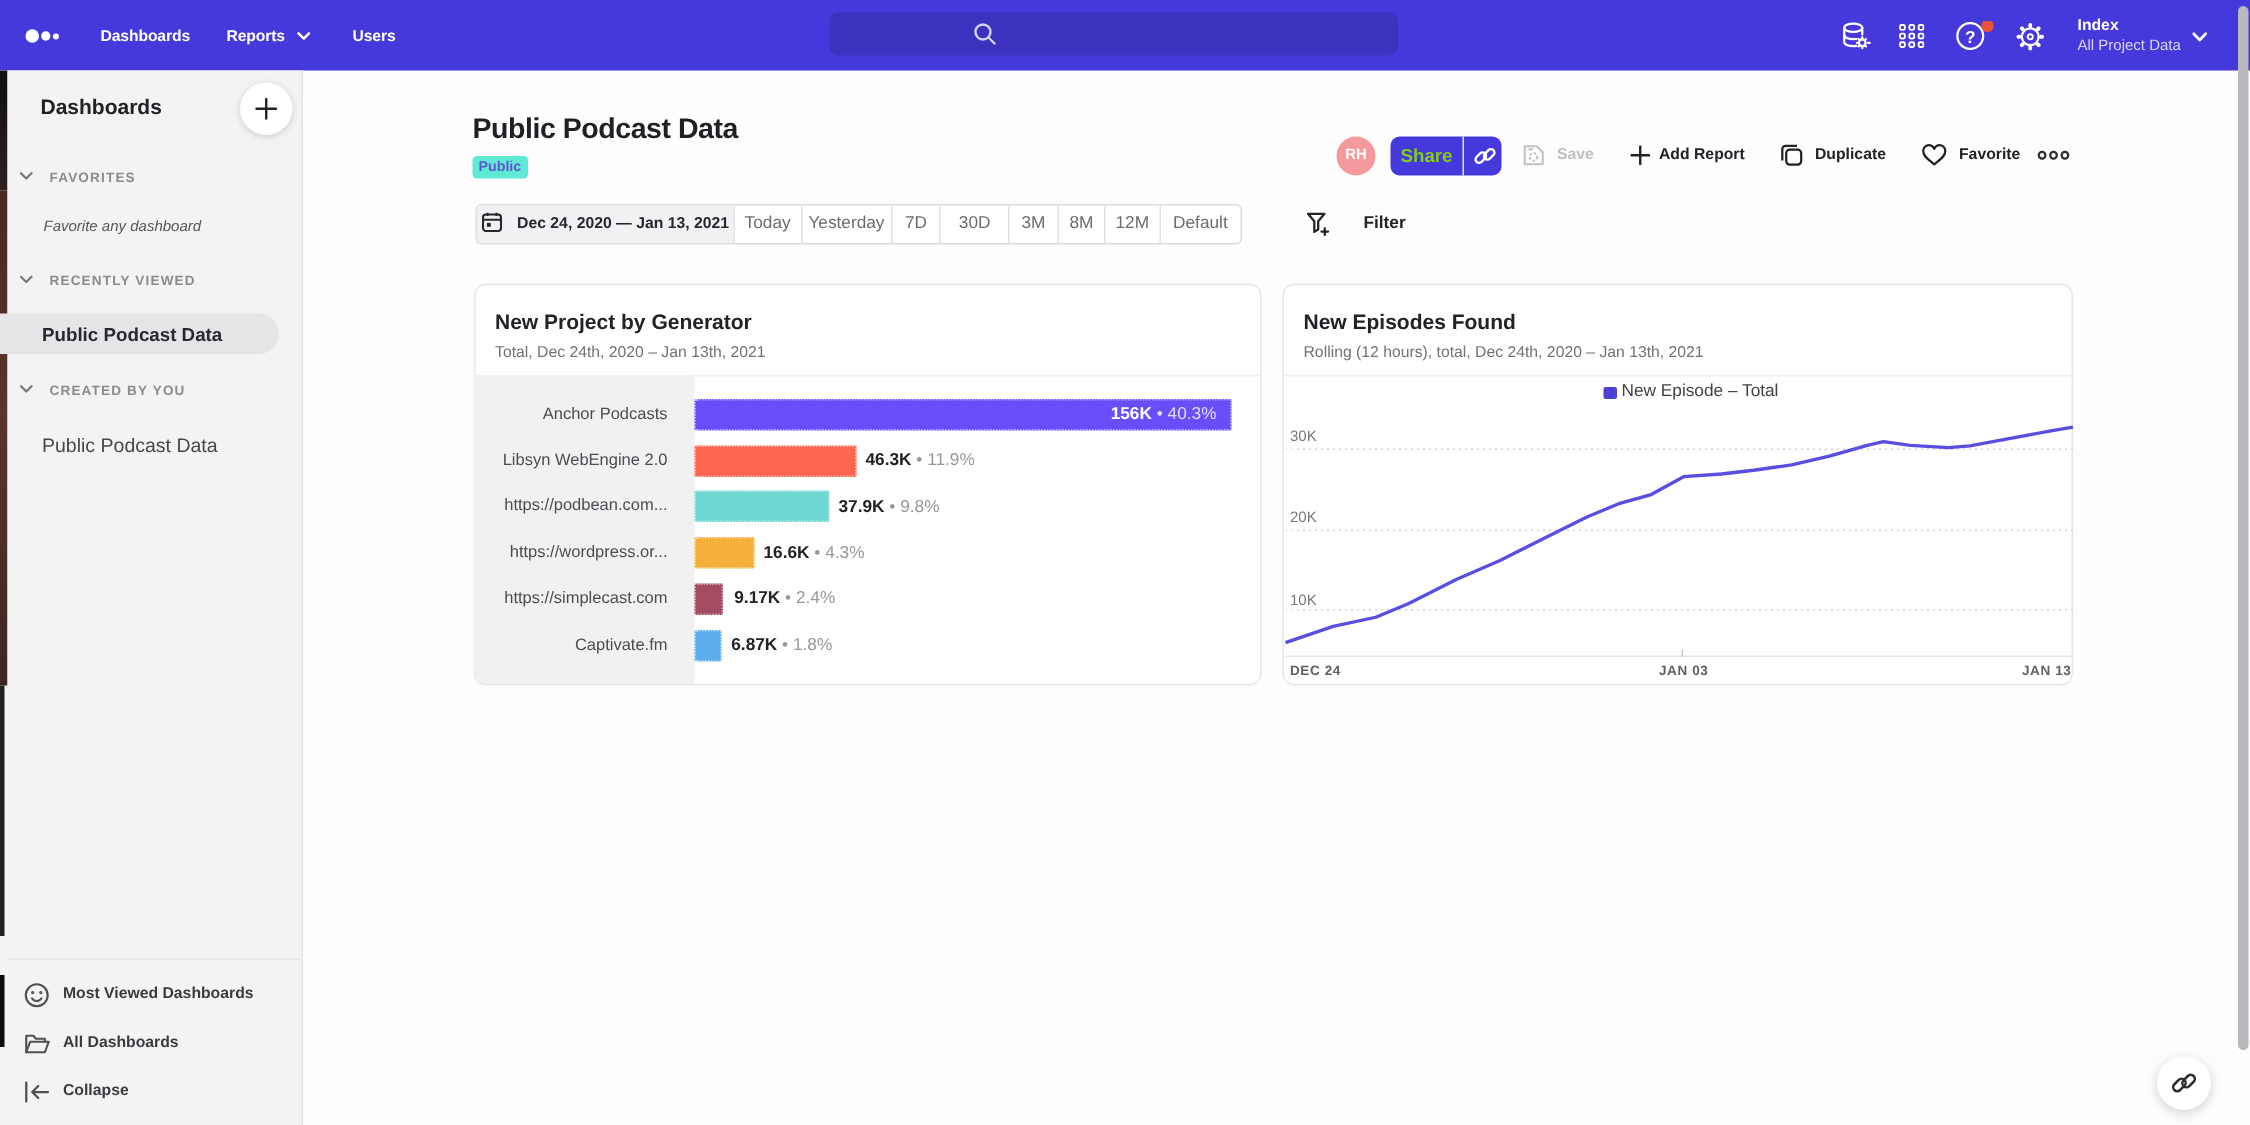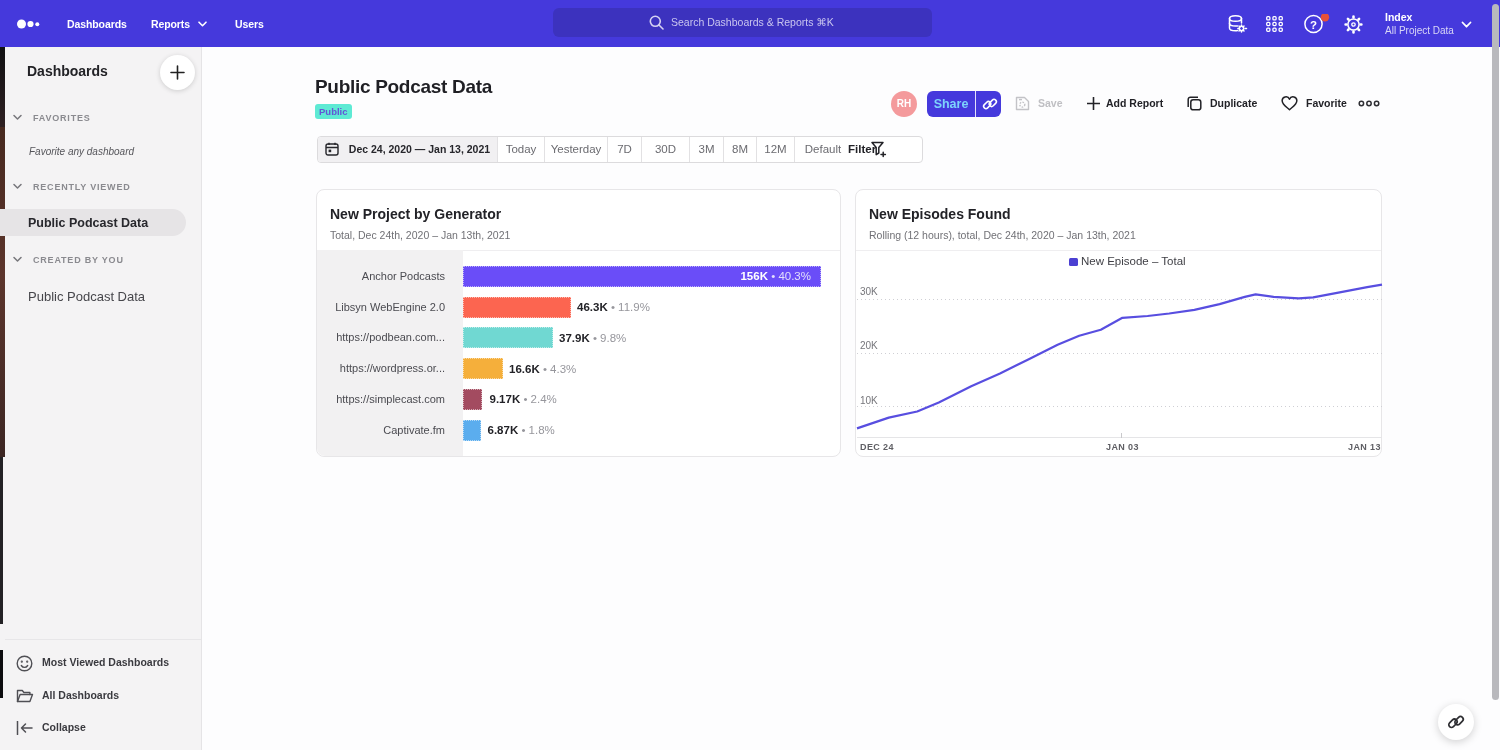--- a/index.html
+++ b/index.html
@@ -32,30 +32,30 @@
 .sb-item { left:28px; font-size:12.5px; color:#28282d; }
 #sb-sep { left:5px; top:639px; width:196px; height:1px; background:#e7e6e8; }
 .sb-bot { left:42px; font-size:10.5px; font-weight:700; color:#3a3a3f; }
 .sb-boticon { left:16px; }
 
 
 #h-title { left:315px; top:76px; font-size:19px; font-weight:700; letter-spacing:-0.3px; color:#1f1f24; }
 #chip { left:315px; top:104px; height:15px; padding:0 4px; background:#5eead4; border-radius:3px; font-size:9.5px; line-height:15px; color:#6355d6; font-weight:700; }
 
 
-#datebar { left:317px; top:136px; width:606px; height:27px; background:#fff; border:1px solid #dcdbdd; border-radius:4px; display:flex; }
+#datebar { left:317px; top:136px; width:511px; height:27px; background:#fff; border:1px solid #dcdbdd; border-radius:4px; display:flex; }
 .dseg { height:25px; border-right:1px solid #e2e1e3; font-size:11.5px; color:#6b6b70; text-align:center; line-height:25px; white-space:nowrap; }
 #dseg0 { background:#f1f0f2; color:#26262b; font-weight:700; font-size:10.5px; width:180px; border-radius:3px 0 0 3px; }
 #dseg0 svg { vertical-align:-3px; margin-right:7px; }
 #filter { top:136px; height:27px; font-size:11.5px; font-weight:700; color:#222227; line-height:27px; }
 
 
 #avatar { left:891px; top:91px; width:26px; height:26px; border-radius:50%; background:#f49a9c; color:#fff; font-size:10px; font-weight:700; text-align:center; line-height:26px; }
 #share { left:927px; top:91px; width:74px; height:26px; background:#4539dc; border-radius:6px; }
-#share .txt { position:absolute; left:0; width:48px; text-align:center; color:#7dd3fc; font-size:12.5px; font-weight:700; line-height:26px; }
+#share .txt { position:absolute; left:0; width:48px; text-align:center; color:#84cc16; font-size:12.5px; font-weight:700; line-height:26px; }
 #share .div { position:absolute; left:48px; top:0; width:1px; height:26px; background:rgba(255,255,255,0.85); }
 #share svg { position:absolute; left:55px; top:5px; }
 .act { top:97px; font-size:10.5px; font-weight:700; }
 .act-grey { color:#bfbfc3; }
 .act-dark { color:#222227; }
 .acticon { top:96px; }
 
 
 .card { background:#fff; border:1px solid #e7e6e8; border-radius:8px; }
 #card1 { left:316px; top:189px; width:525px; height:268px; }
@@ -99,21 +99,20 @@
     <svg class="abs" style="left:198px; top:21px;" width="9" height="6" viewBox="0 0 9 6">
         <path d="M1 1.2 L4.5 4.7 L8 1.2" stroke="#fff" stroke-width="1.6" fill="none" stroke-linecap="round" stroke-linejoin="round"></path>
       </svg>
     <div class="abs navlink" style="left:235px;">Users</div>
 
     <div class="abs" id="search">
       <svg width="15" height="15" viewBox="0 0 15 15">
           <circle cx="6.3" cy="6.3" r="5" stroke="#d5d2f2" stroke-width="1.6" fill="none"></circle>
           <path d="M10 10 L14 14" stroke="#d5d2f2" stroke-width="1.6" stroke-linecap="round"></path>
         </svg>
-      <span>Search Dashboards &amp; Reports ⌘K</span>
     </div>
 
     <svg class="abs tbicon" style="left:1226px;" width="22" height="22" viewBox="0 0 22 22" fill="none" stroke="#fff" stroke-width="1.5" stroke-linecap="round">
       <ellipse cx="9.5" cy="5.5" rx="6" ry="2.8"></ellipse>
       <path d="M3.5 5.5 V15 c0 1.55 2.7 2.8 6 2.8 1 0 1.5-.1 2-.2"></path>
       <path d="M15.5 5.5 V10"></path>
       <path d="M3.5 10.3 c0 1.55 2.7 2.8 6 2.8 .8 0 1.2 0 2-.1"></path>
       <circle cx="15.5" cy="15.5" r="2.2"></circle>
       <path d="M15.5 11.9 v1.4 M15.5 17.7 v1.4 M11.9 15.5 h1.4 M19.1 15.5 h1.4 M13 13 l1 1 M18 18 l-1 -1 M18 13 l-1 1 M13 18 l1 -1"></path>
     </svg>
@@ -217,21 +216,21 @@
     <div class="dseg" style="width:48px;">30D</div>
     <div class="dseg" style="width:34px;">3M</div>
     <div class="dseg" style="width:33px;">8M</div>
     <div class="dseg" style="width:38px;">12M</div>
     <div class="dseg" style="width:56px; border-right:none;">Default</div>
   </div>
   <svg class="abs" style="left:871px; top:141px;" width="16" height="17" viewBox="0 0 16 17" fill="none" stroke="#222227" stroke-width="1.5" stroke-linecap="round" stroke-linejoin="round">
     <path d="M1 1.5 h11 l-4.2 5 v5.5 l-2.6 1.6 v-7.1z"></path>
     <path d="M12.2 11.2 v4.4 M10 13.4 h4.4"></path>
   </svg>
-  <div class="abs" id="filter" style="left:848px;">Filter</div>
+  <div class="abs" id="filter" style="left:909px;">Filter</div>
 
   <div class="abs" id="avatar">RH</div>
   <div class="abs" id="share">
     <div class="txt">Share</div>
     <div class="div"></div>
     <svg width="16" height="16" viewBox="0 0 16 16" fill="none" stroke="#fff" stroke-width="1.6" stroke-linecap="round">
       <rect x="1.2" y="6.8" width="8" height="4.6" rx="2.3" transform="rotate(-45 5.2 9.1)"></rect>
       <rect x="6.8" y="4.6" width="8" height="4.6" rx="2.3" transform="rotate(-45 10.8 6.9)"></rect>
     </svg>
   </div>

